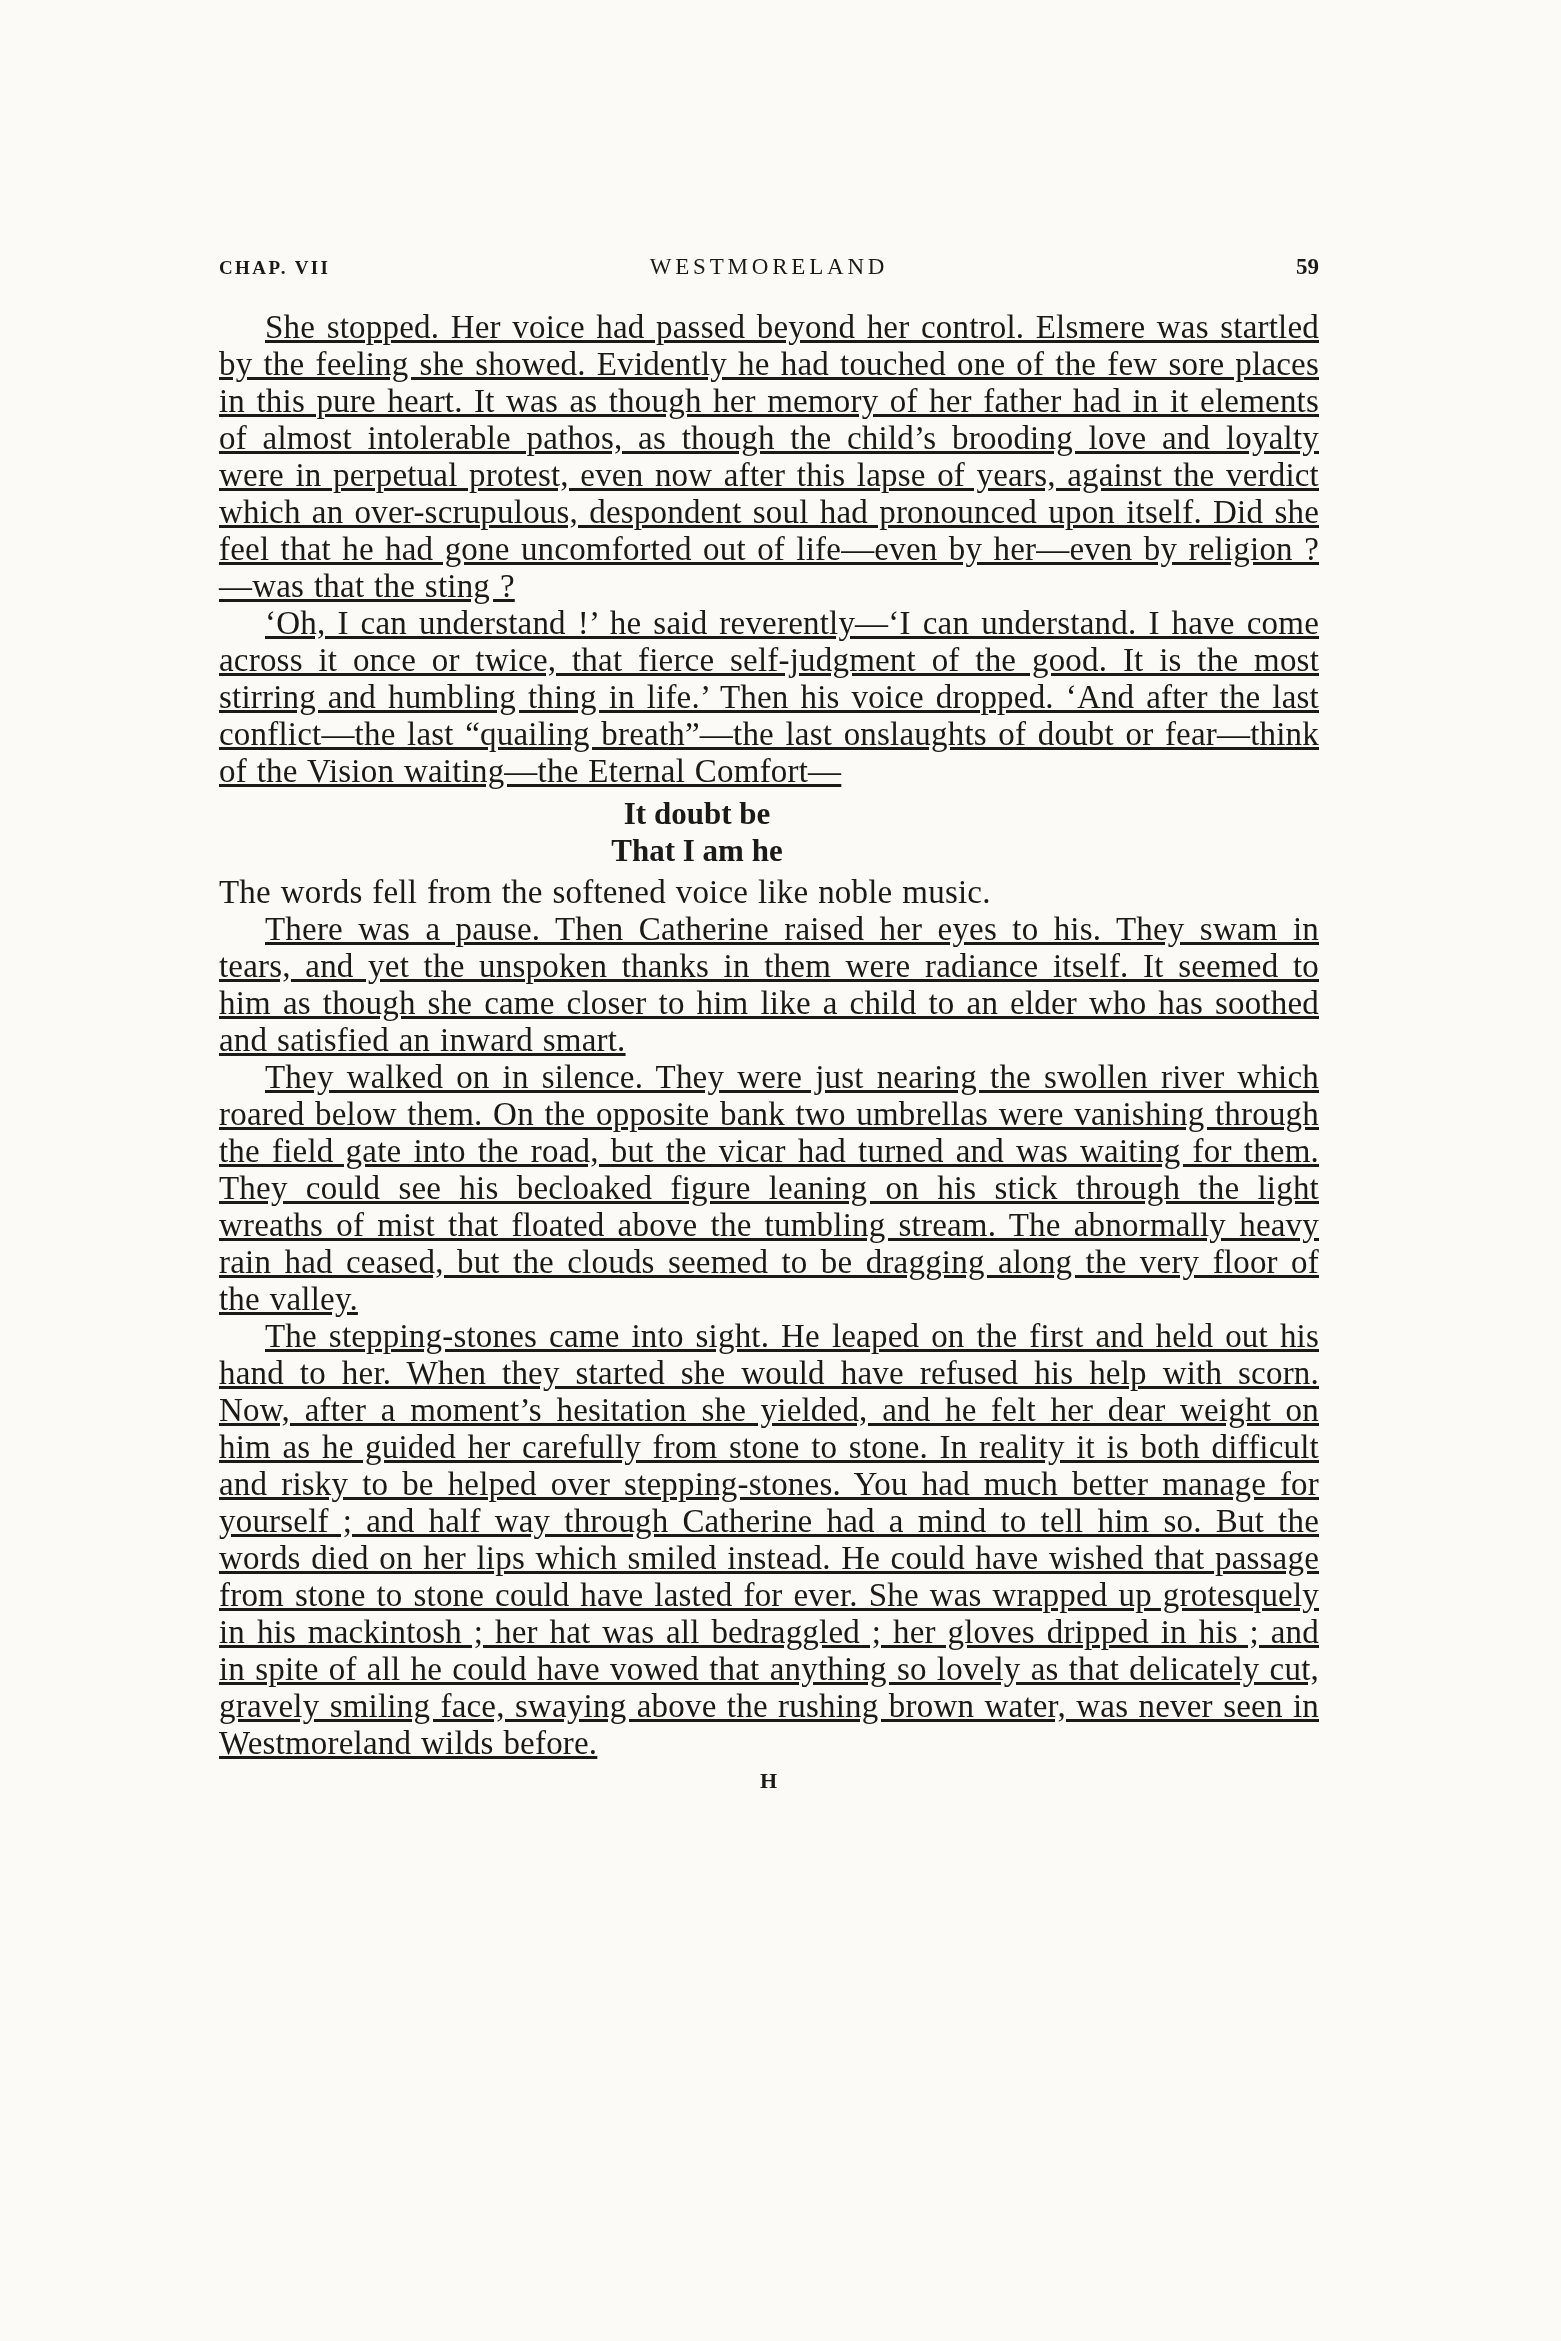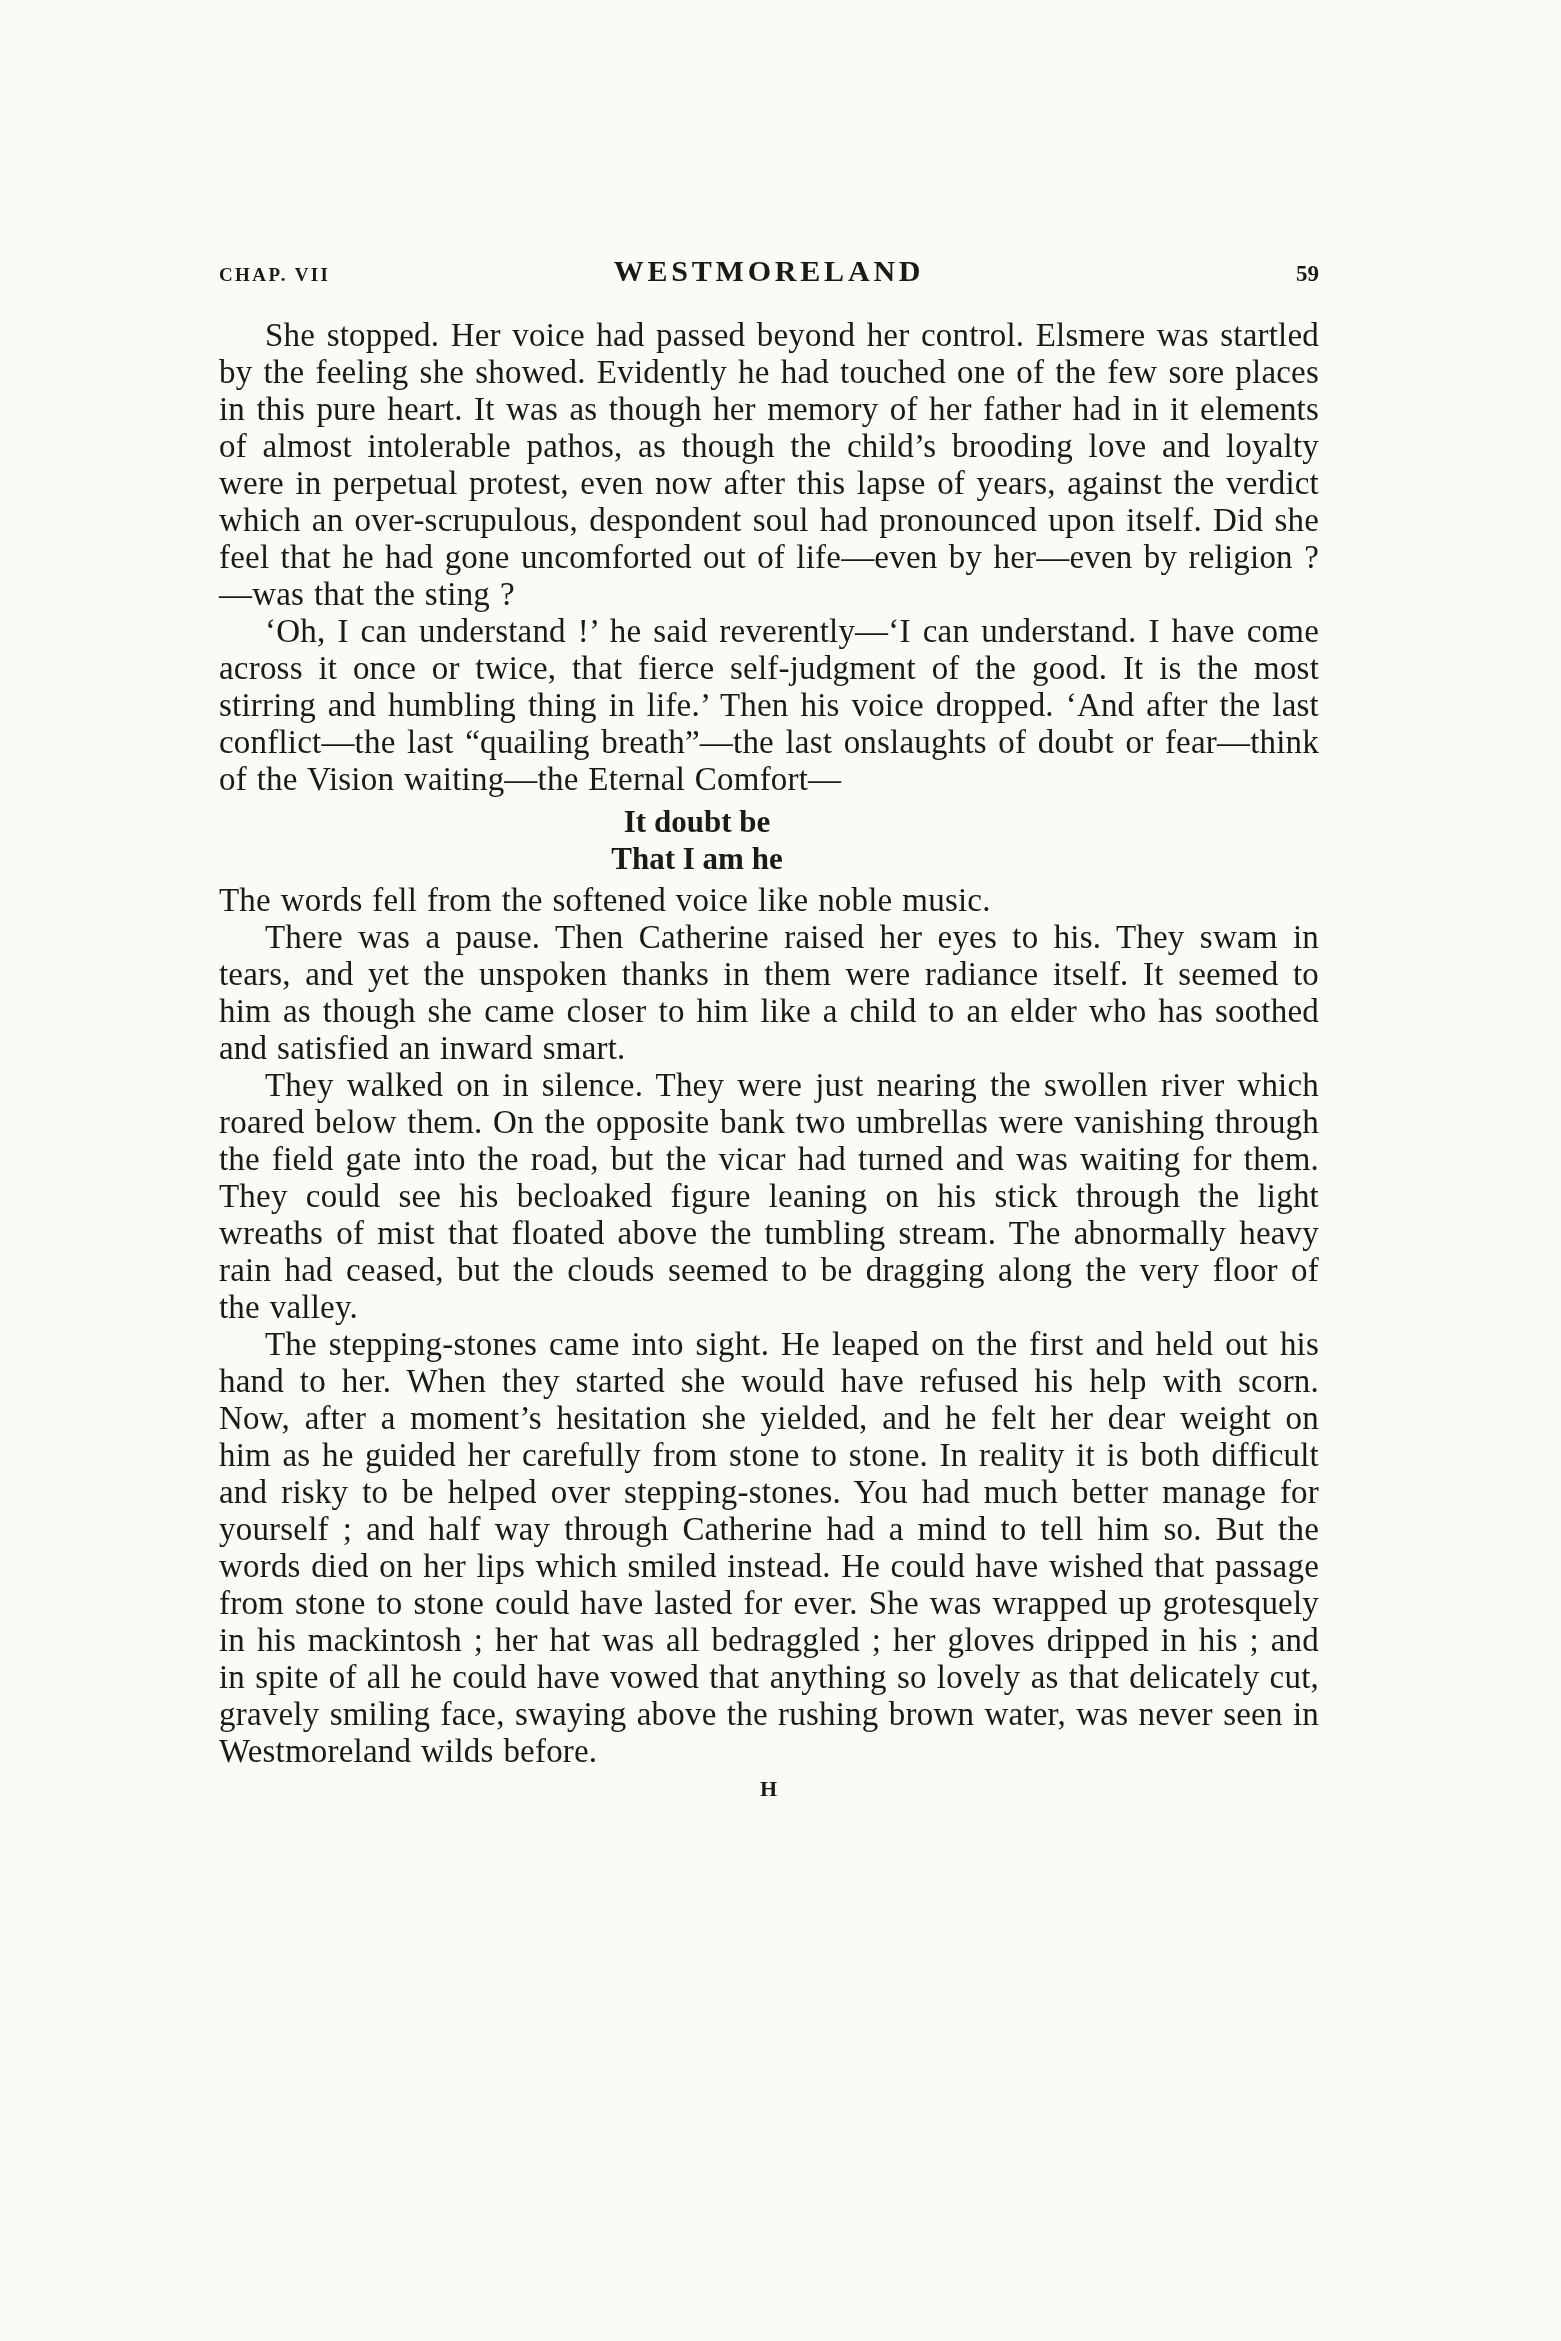--- a/index.html
+++ b/index.html
@@ -34,40 +34,41 @@
   }
   .chapter{
     justify-self:start;
     font-size:19px;
     letter-spacing:2.4px;
     font-variant:small-caps;
     font-weight:700;
   }
   .running-title{
     justify-self:center;
-    font-size:30px;
+    font-size:23px;
     letter-spacing:3.8px;
-    font-weight:700;
+    font-weight:400;
     text-align:center;
   }
   .page-number{
     justify-self:end;
     font-size:23px;
     font-weight:600;
   }
   .body-copy p{
     margin:0;
     font-size:33px;
     line-height:37px;
     text-align:justify;
     word-spacing:1.4px;
     letter-spacing:0.2px;
   }
   .body-copy p.indent{
     text-indent:46px;
+    text-decoration:underline;
   }
   .body-copy p.no-indent{
     text-indent:0;
   }
   .verse{
     position:relative;
     left:-72px;
     text-align:center;
     margin:4.8px 0 4.8px 0;
   }

